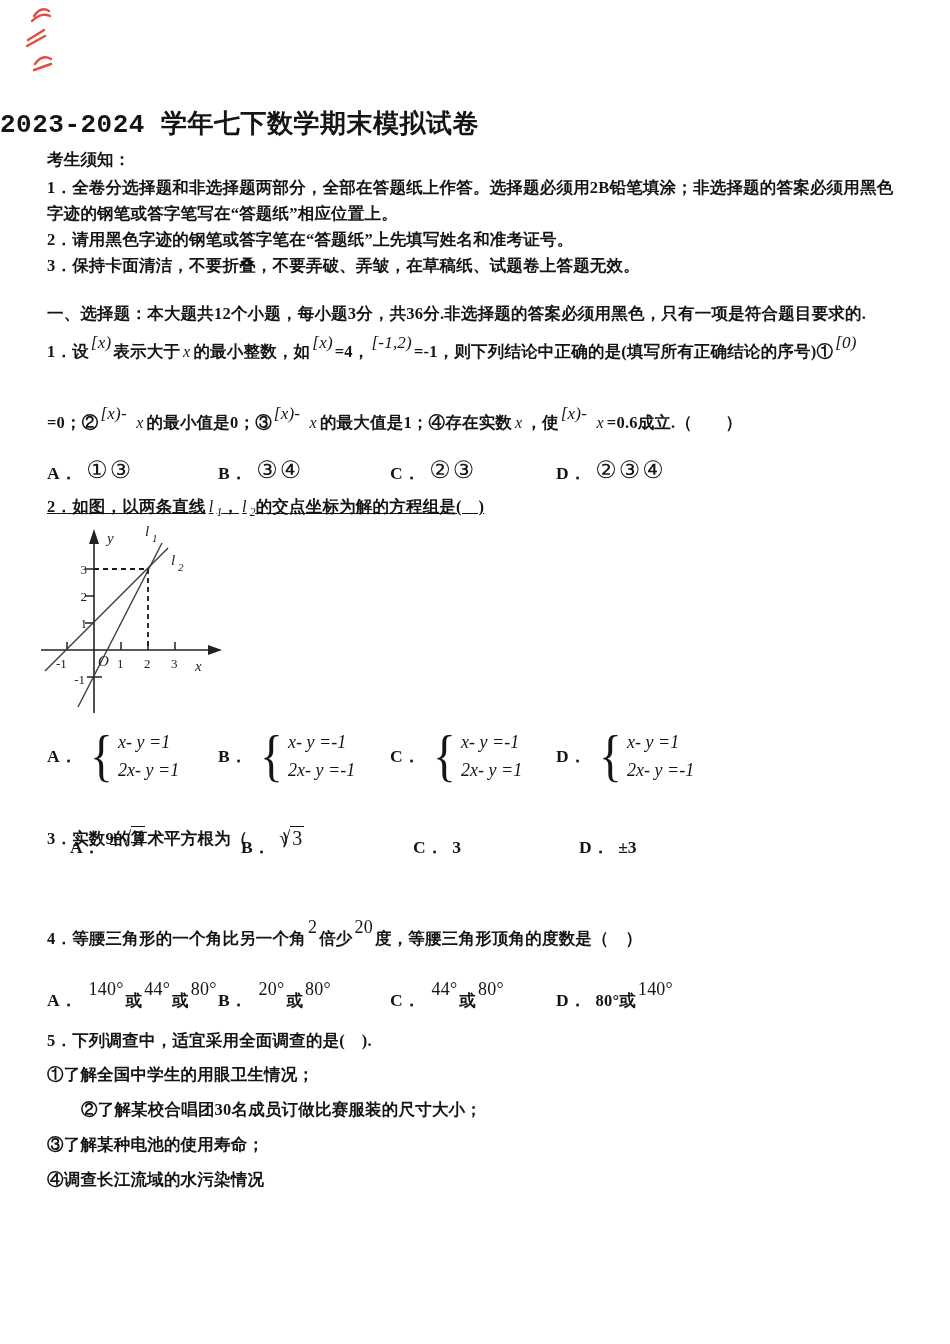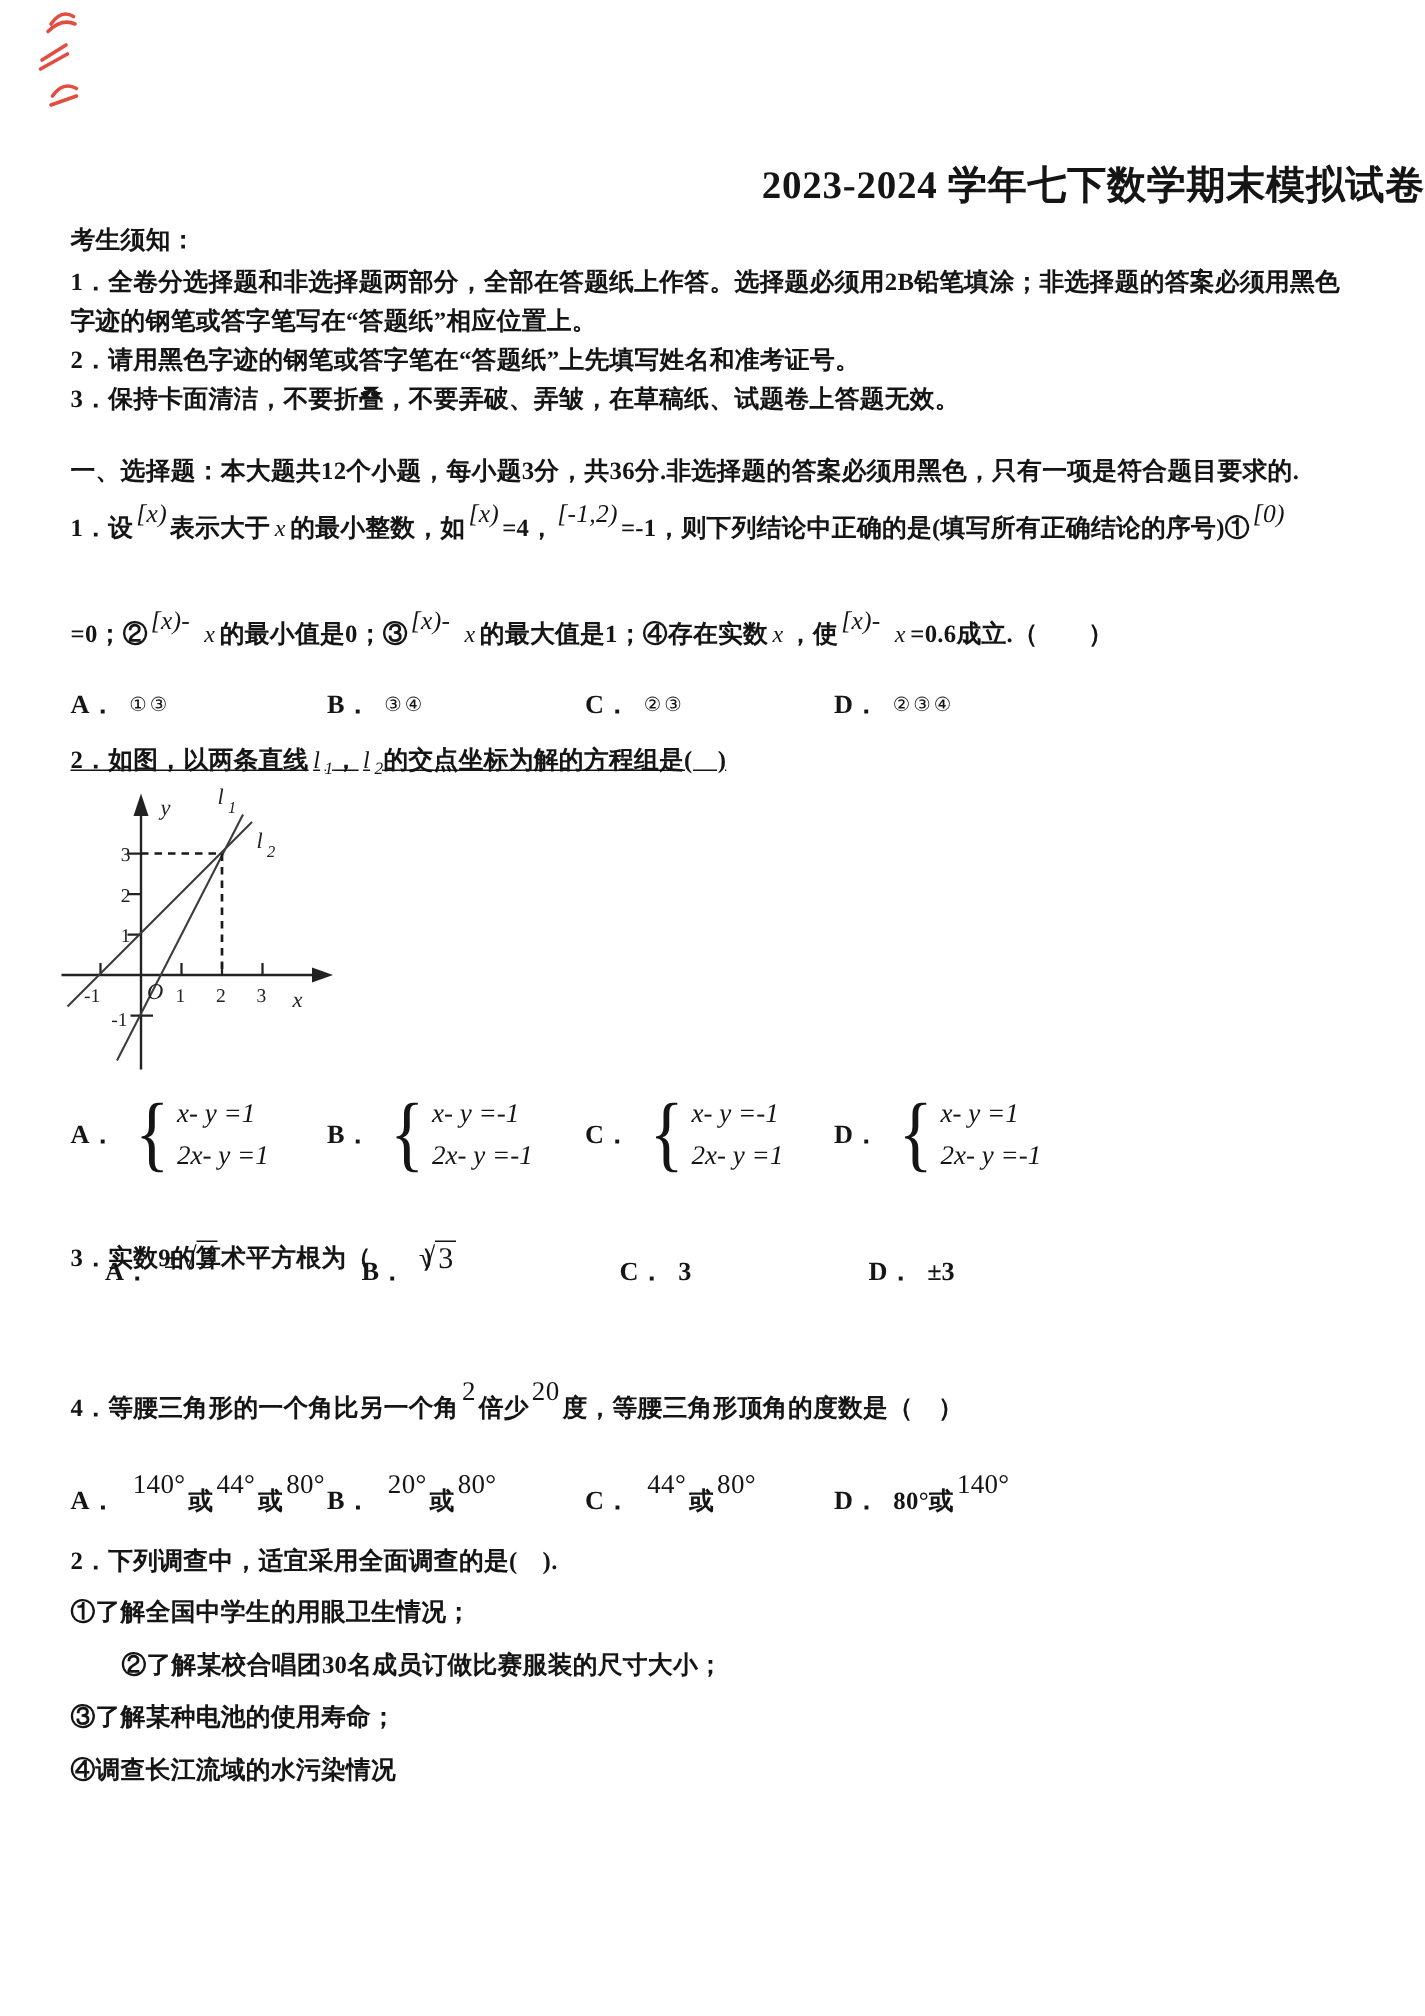--- a/index.html
+++ b/index.html
@@ -1,34 +1,34 @@
 <!DOCTYPE html>
 <html><head>
 <meta charset="utf-8">
 <style>
   html,body{margin:0;padding:0;background:#ffffff;}
   #page{position:relative;width:950px;height:1344px;background:#fff;overflow:hidden;
         font-family:"Liberation Serif",serif;color:#151515;}
   .abs{position:absolute;white-space:nowrap;}
-  .title{left:0;top:106px;width:100%;text-align:right;
-         font-family:Liberation Serif, serif;font-weight:700;font-size:26px;letter-spacing:0.5px;}
+  .title{left:0;top:106px;width:100%;text-align:left;
+         font-family:Liberation Mono, monospace;font-weight:700;font-size:26px;letter-spacing:0.5px;}
   .bodyline{left:47px;font-size:16.5px;font-weight:700;letter-spacing:0.2px;}
   
   .seg-text{font-weight:700;}
   .seg-m{font-style:italic;font-weight:400;font-size:16px;padding:0 3px;}
   .seg-sup{position:relative;top:-9px;font-style:italic;font-weight:400;font-size:17px;padding:0 2px;}
   .seg-supn{position:relative;top:-11px;font-weight:400;font-size:18px;padding:0 2px;}
   .seg-sub{position:relative;top:4px;font-style:italic;font-weight:400;font-size:11.5px;}
   
   .col-a{position:absolute;left:47px;}
   .col-b{position:absolute;left:218px;}
   .col-c{position:absolute;left:390px;}
   .col-d{position:absolute;left:556px;}
   .opt-label{font-weight:700;font-size:17.5px;margin-right:9px;}
-  .circ{font-weight:400;font-size:13px;letter-spacing:2px;position:relative;top:-1px;}
+  .circ{font-weight:400;font-size:24px;letter-spacing:2px;position:relative;top:-1px;}
   .boldval{font-weight:700;font-size:17.5px;}
   
   .sys{display:inline-flex;align-items:center;}
   .brace{font-weight:400;font-size:56px;line-height:56px;margin:0 3px 0 2px;transform:scaleX(.85);}
   .eq{font-style:italic;font-weight:400;font-size:18px;line-height:28px;white-space:pre;display:block;}
   
   .radwrap{position:relative;top:-8px;font-weight:400;font-size:20px;}
   .radicand{border-top:1.6px solid #111;padding:0 2px;}
   
   .figbox{left:35px;top:521px;width:228px;height:196px;}
@@ -162,19 +162,19 @@
   </div>
 
   <div class="abs bodyline" style="top:928px;"><span class="seg-text">4．等腰三角形的一个角比另一个角</span><span class="seg-supn">2</span><span class="seg-text">倍少</span><span class="seg-supn">20</span><span class="seg-text">度，等腰三角形顶角的度数是（　）</span></div>
   <div class="abs" style="top:988px;left:0;width:100%;height:34px;">
     <span class="col-a bodyline" style="left:47px;top:0;"><span class="opt-label">A．</span><span><span class="seg-supn">140°</span><span class="seg-text">或</span><span class="seg-supn">44°</span><span class="seg-text">或</span><span class="seg-supn">80°</span></span></span>
     <span class="col-b bodyline" style="left:218px;top:0;"><span class="opt-label">B．</span><span><span class="seg-supn">20°</span><span class="seg-text">或</span><span class="seg-supn">80°</span></span></span>
     <span class="col-c bodyline" style="left:390px;top:0;"><span class="opt-label">C．</span><span><span class="seg-supn">44°</span><span class="seg-text">或</span><span class="seg-supn">80°</span></span></span>
     <span class="col-d bodyline" style="left:556px;top:0;"><span class="opt-label">D．</span><span><span class="seg-text">80°或</span><span class="seg-supn">140°</span></span></span>
   </div>
 
-  <div class="abs bodyline" style="top:1030px;">2．下列调查中，适宜采用全面调查的是(　).</div>
+  <div class="abs bodyline" style="top:1030px;">5．下列调查中，适宜采用全面调查的是(　).</div>
   <div class="abs bodyline" style="top:1064px;">①了解全国中学生的用眼卫生情况；</div>
   <div class="abs bodyline" style="top:1099px;margin-left:34px;">②了解某校合唱团30名成员订做比赛服装的尺寸大小；</div>
   <div class="abs bodyline" style="top:1134px;">③了解某种电池的使用寿命；</div>
   <div class="abs bodyline" style="top:1169px;">④调查长江流域的水污染情况</div>
 
 </div>
 
 </body></html>

